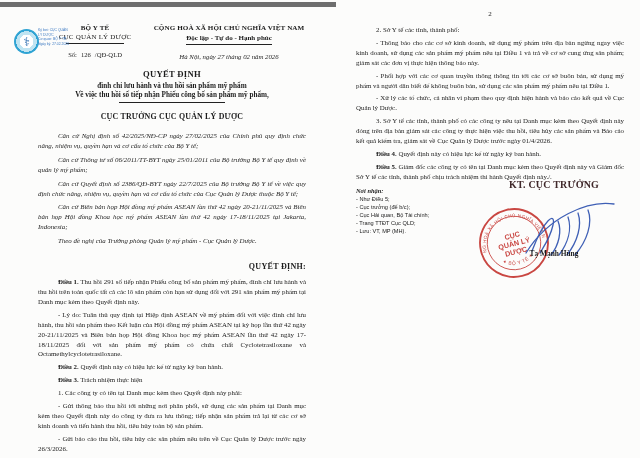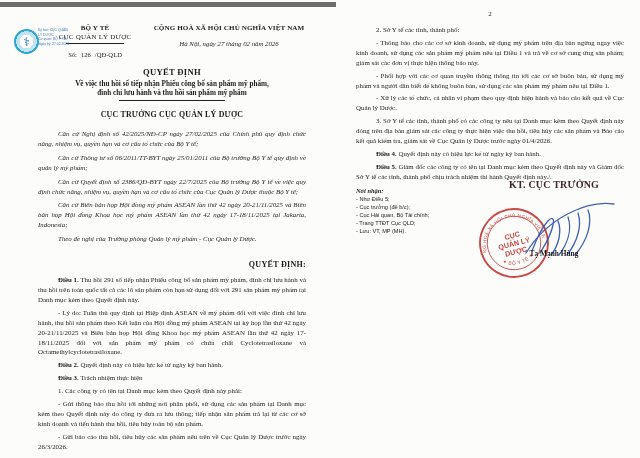--- a/index.html
+++ b/index.html
@@ -84,28 +84,29 @@
         </div>
         <div class="org-line1">BỘ Y TẾ</div>
         <div class="org-line2">CỤC QUẢN LÝ DƯỢC</div>
         <div class="org-rule"></div>
         <div class="doc-no">
           <span>Số:</span><span>126</span><span>/QĐ-QLD</span>
         </div>
       </div>
       <div class="national">
         <div class="nat-line1">CỘNG HOÀ XÃ HỘI CHỦ NGHĨA VIỆT NAM</div>
+        <div class="nat-line2"><span>Độc lập - Tự do - Hạnh phúc</span></div>
         <div class="place-date">Hà Nội, ngày 27 tháng 02 năm 2026</div>
       </div>
     </div>
 
     <div class="title">QUYẾT ĐỊNH</div>
     <div class="subtitle">
+      <div>đình chỉ lưu hành và thu hồi sản phẩm mỹ phẩm</div>
       <div>Về việc thu hồi số tiếp nhận Phiếu công bố sản phẩm mỹ phẩm,</div>
-      <div>đình chỉ lưu hành và thu hồi sản phẩm mỹ phẩm</div>
       <div class="subtitle-rule"></div>
     </div>
 
     <div class="authority">CỤC TRƯỞNG CỤC QUẢN LÝ DƯỢC</div>
 
     <p class="para recital">Căn cứ Nghị định số 42/2025/NĐ-CP ngày 27/02/2025 của Chính phủ quy định chức năng, nhiệm vụ, quyền hạn và cơ cấu tổ chức của Bộ Y tế;</p>
     <p class="para recital">Căn cứ Thông tư số 06/2011/TT-BYT ngày 25/01/2011 của Bộ trưởng Bộ Y tế quy định về quản lý mỹ phẩm;</p>
     <p class="para recital">Căn cứ Quyết định số 2386/QĐ-BYT ngày 22/7/2025 của Bộ trưởng Bộ Y tế về việc quy định chức năng, nhiệm vụ, quyền hạn và cơ cấu tổ chức của Cục Quản lý Dược thuộc Bộ Y tế;</p>
     <p class="para recital">Căn cứ Biên bản họp Hội đồng mỹ phẩm ASEAN lần thứ 42 ngày 20-21/11/2025 và Biên bản họp Hội đồng Khoa học mỹ phẩm ASEAN lần thứ 42 ngày 17-18/11/2025 tại Jakarta, Indonesia;</p>
     <p class="para recital">Theo đề nghị của Trưởng phòng Quản lý mỹ phẩm - Cục Quản lý Dược.</p>

